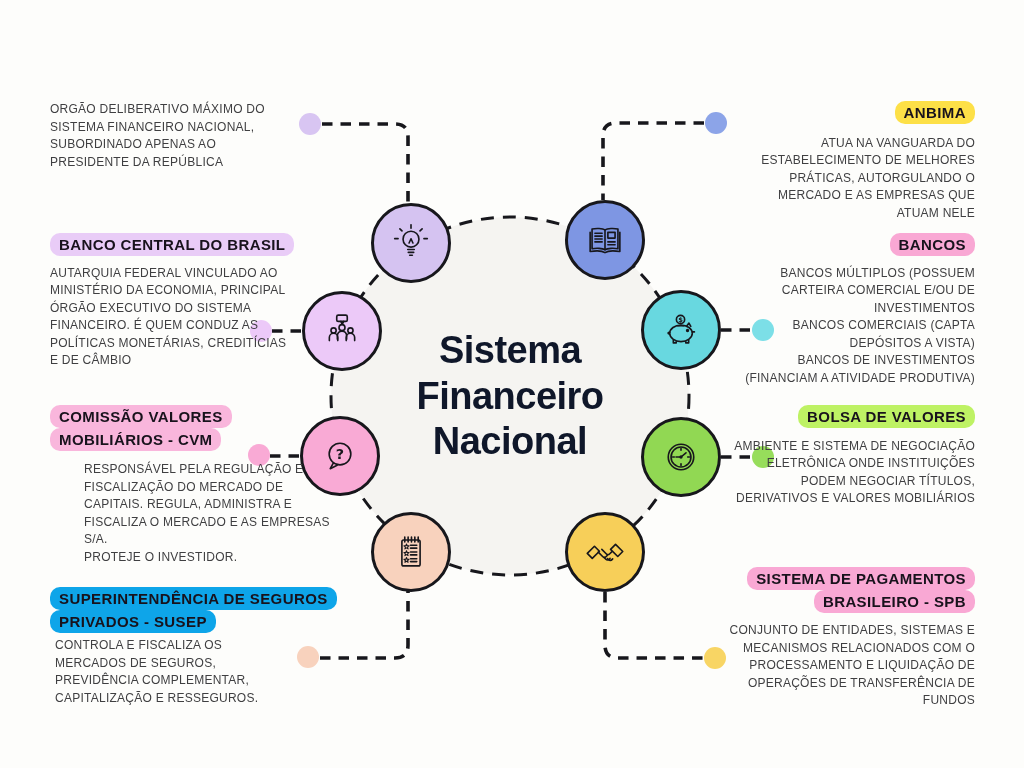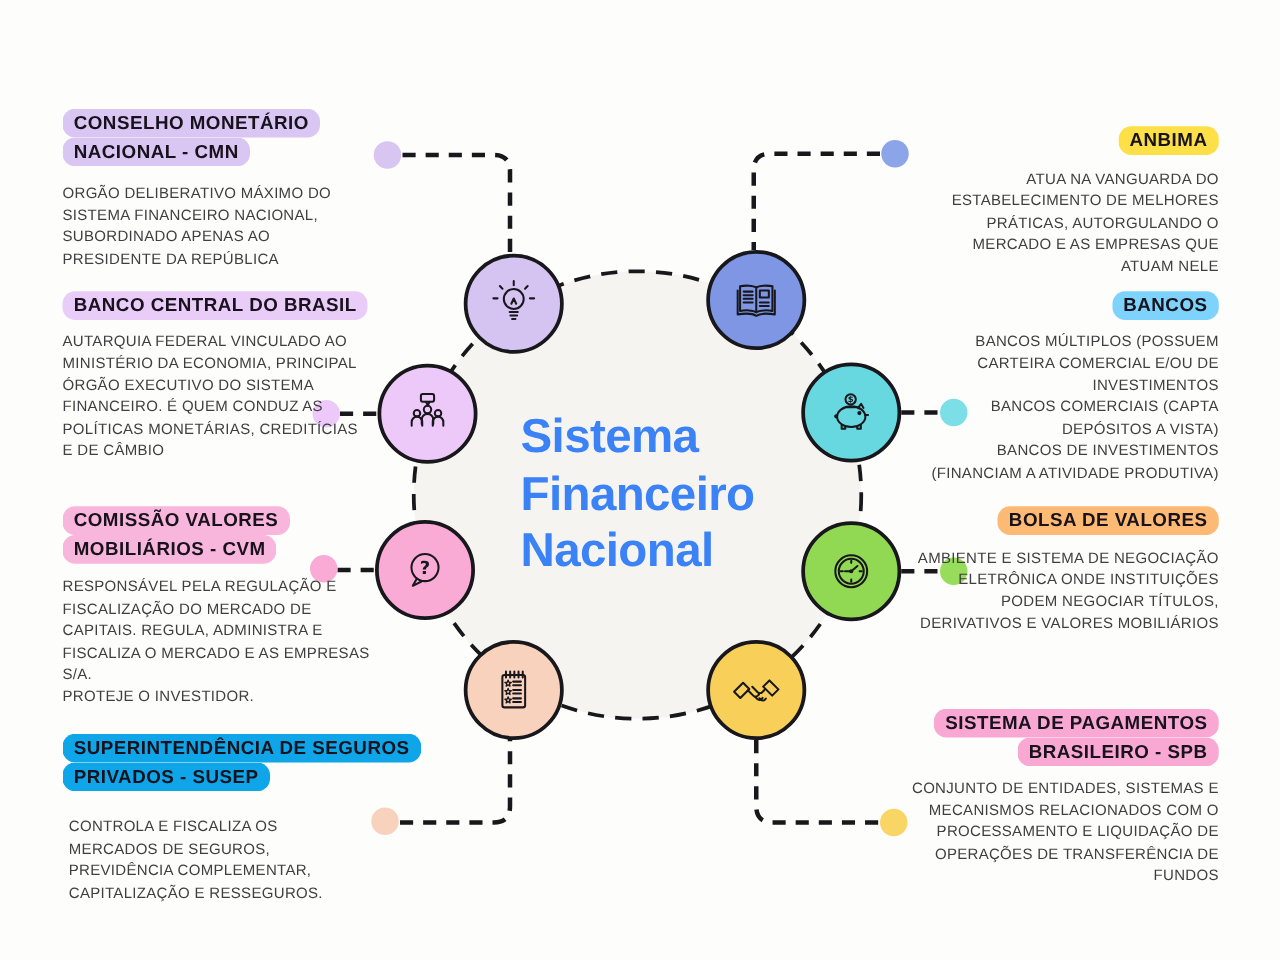--- a/index.html
+++ b/index.html
@@ -4,35 +4,35 @@
 <style>
   html,body{margin:0;padding:0;background:#fdfdfb;}
   .canvas{position:relative;width:1024px;height:768px;background:#fdfdfb;overflow:hidden;
           font-family:"Liberation Sans",sans-serif;}
   .wires{position:absolute;left:0;top:0;z-index:0;}
   .node{position:absolute;width:74px;height:74px;border:3px solid #17171c;border-radius:50%;
         display:flex;align-items:center;justify-content:center;transform:translate(-50%,-50%);z-index:2;}
   .node svg{width:46px;height:46px;}
   .dot{position:absolute;width:22px;height:22px;border-radius:50%;transform:translate(-50%,-50%);z-index:2;}
   .center-title{position:absolute;left:510px;top:396px;transform:translate(-50%,-50%);
-        font-weight:bold;font-size:38px;line-height:1.2;letter-spacing:-0.5px;
-        color:#3b82f6;white-space:pre-line;z-index:2;}
+        text-align:center;font-weight:bold;font-size:38px;line-height:1.2;letter-spacing:-0.5px;
+        color:#0f172a;white-space:pre-line;z-index:2;}
   .tblock{position:absolute;z-index:3;}
   .tblock.right{text-align:right;}
   .pill{display:inline;background:#ddd;color:#18121c;font-weight:bold;font-size:15px;
         line-height:1.5;letter-spacing:0.4px;padding:3px 9px;border-radius:10px;
         box-decoration-break:clone;-webkit-box-decoration-break:clone;text-transform:uppercase;}
   .pillwrap{display:block;}
   .body-text{font-size:12px;line-height:1.46;letter-spacing:0.25px;color:#3f3f41;
         white-space:pre-line;text-transform:uppercase;}
   
   .b-cmn{left:50px;top:88px;width:262px;}   .b-cmn .body-text{margin-top:13px;width:232px;}
   .b-bcb{left:50px;top:234px;width:262px;}  .b-bcb .body-text{margin-top:8px;width:238px;}
-  .b-cvm{left:50px;top:406px;width:245px;}  .b-cvm .body-text{margin-top:10px;width:248px;}
-  .b-susep{left:50px;top:588px;width:310px;}.b-susep .body-text{margin-top:20px;width:218px;margin-left:5px;}
+  .b-cvm{left:50px;top:406px;width:245px;}  .b-cvm .body-text{margin-top:10px;width:248px;margin-left:34px;}
+  .b-susep{left:50px;top:588px;width:310px;}.b-susep .body-text{margin-top:4px;width:218px;margin-left:5px;}
   .b-anbima{right:49px;top:102px;width:240px;} .b-anbima .body-text{margin-top:10px;}
   .b-bancos{right:49px;top:234px;width:238px;} .b-bancos .body-text{margin-top:8px;}
   .b-bolsa{right:49px;top:406px;width:248px;}  .b-bolsa .body-text{margin-top:9px;}
   .b-spb{right:49px;top:568px;width:262px;}    .b-spb .body-text{margin-top:9px;}
   svg .ic{stroke:#17171c;stroke-width:1.7;fill:none;stroke-linecap:round;stroke-linejoin:round;}
   svg text.ictxt{fill:#17171c;stroke:none;font-family:"DejaVu Sans",sans-serif;font-weight:bold;}
 </style>
 </head>
 <body>
 
@@ -177,21 +177,20 @@
         <path d="M42.5 23.5 L35 16 L29.8 21.2 L37.3 28.7 Z"></path>
         <path d="M17 24.2 L21.5 28.7 C22.5 29.7 24.3 29.7 25.3 28.7 L26.3 27.7"></path>
         <path d="M20.7 21.3 L25.2 25.8 C26.2 26.8 28 26.8 29 25.8 L31 23.8"></path>
         <path d="M23 29.7 L24.9 31.6 C25.9 32.6 27.6 32.5 28.5 31.5 L29.3 30.6"></path>
         <path d="M26.6 30.9 L27.8 32.1 C28.8 33.1 30.4 33 31.3 32 L32 31.2"></path>
       </g>
     </svg>
   </div>
 
   <div class="tblock b-cmn">
-    <span class="pillwrap"><span class="pill" style="background-color: rgb(217, 198, 243);">CONSELHO MONETÁRIO NACIONAL - CMN</span></span>
     <div class="body-text">ORGÃO DELIBERATIVO MÁXIMO DO SISTEMA FINANCEIRO NACIONAL, SUBORDINADO APENAS AO PRESIDENTE DA REPÚBLICA</div>
   </div>
 
   <div class="tblock b-bcb">
     <span class="pillwrap"><span class="pill" style="background-color: rgb(233, 204, 247);">BANCO CENTRAL DO BRASIL</span></span>
     <div class="body-text">AUTARQUIA FEDERAL VINCULADO AO MINISTÉRIO DA ECONOMIA, PRINCIPAL ÓRGÃO EXECUTIVO DO SISTEMA FINANCEIRO. É QUEM CONDUZ AS POLÍTICAS MONETÁRIAS, CREDITÍCIAS E DE CÂMBIO</div>
   </div>
 
   <div class="tblock b-cvm">
     <span class="pillwrap"><span class="pill" style="background-color: rgb(249, 182, 220);">COMISSÃO VALORES MOBILIÁRIOS - CVM</span></span>
@@ -203,28 +202,28 @@
     <span class="pillwrap"><span class="pill" style="background-color: #0ea5e9;">SUPERINTENDÊNCIA DE SEGUROS PRIVADOS - SUSEP</span></span>
     <div class="body-text">CONTROLA E FISCALIZA OS MERCADOS DE SEGUROS, PREVIDÊNCIA COMPLEMENTAR, CAPITALIZAÇÃO E RESSEGUROS.</div>
   </div>
 
   <div class="tblock right b-anbima">
     <span class="pillwrap"><span class="pill" style="background-color: #fde047;">ANBIMA</span></span>
     <div class="body-text">ATUA NA VANGUARDA DO ESTABELECIMENTO DE MELHORES PRÁTICAS, AUTORGULANDO O MERCADO E AS EMPRESAS QUE ATUAM NELE</div>
   </div>
 
   <div class="tblock right b-bancos">
-    <span class="pillwrap"><span class="pill" style="background-color: #7dd3fc;">BANCOS</span></span>
+    <span class="pillwrap"><span class="pill" style="background-color: #f9a8d4;">BANCOS</span></span>
     <div class="body-text">BANCOS MÚLTIPLOS (POSSUEM CARTEIRA COMERCIAL E/OU DE INVESTIMENTOS
 BANCOS COMERCIAIS (CAPTA DEPÓSITOS A VISTA)
 BANCOS DE INVESTIMENTOS (FINANCIAM A ATIVIDADE PRODUTIVA)</div>
   </div>
 
   <div class="tblock right b-bolsa">
-    <span class="pillwrap"><span class="pill" style="background-color: #fdba74;">BOLSA DE VALORES</span></span>
+    <span class="pillwrap"><span class="pill" style="background-color: #bef264;">BOLSA DE VALORES</span></span>
     <div class="body-text">AMBIENTE E SISTEMA DE NEGOCIAÇÃO ELETRÔNICA ONDE INSTITUIÇÕES PODEM NEGOCIAR TÍTULOS, DERIVATIVOS E VALORES MOBILIÁRIOS</div>
   </div>
 
   <div class="tblock right b-spb">
     <span class="pillwrap"><span class="pill" style="background-color: #f9a8d4;">SISTEMA DE PAGAMENTOS BRASILEIRO - SPB</span></span>
     <div class="body-text">CONJUNTO DE ENTIDADES, SISTEMAS E MECANISMOS RELACIONADOS COM O PROCESSAMENTO E LIQUIDAÇÃO DE OPERAÇÕES DE TRANSFERÊNCIA DE FUNDOS</div>
   </div>
 
 </div>
 

